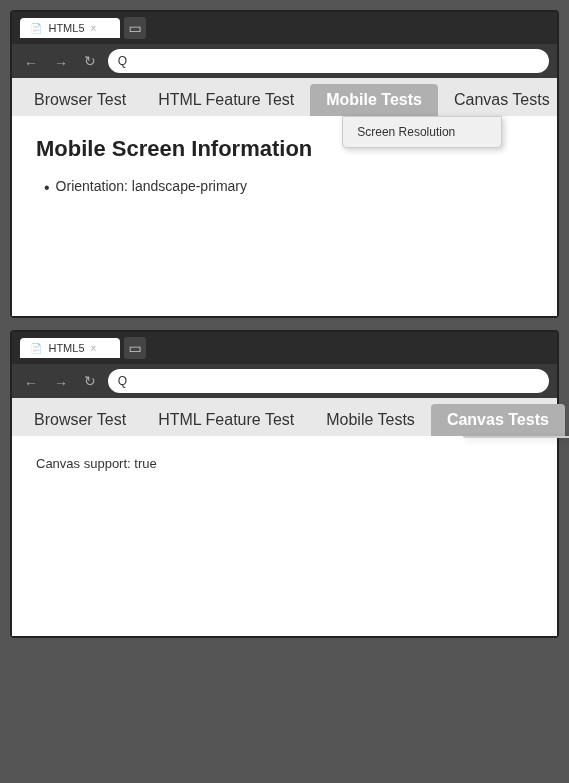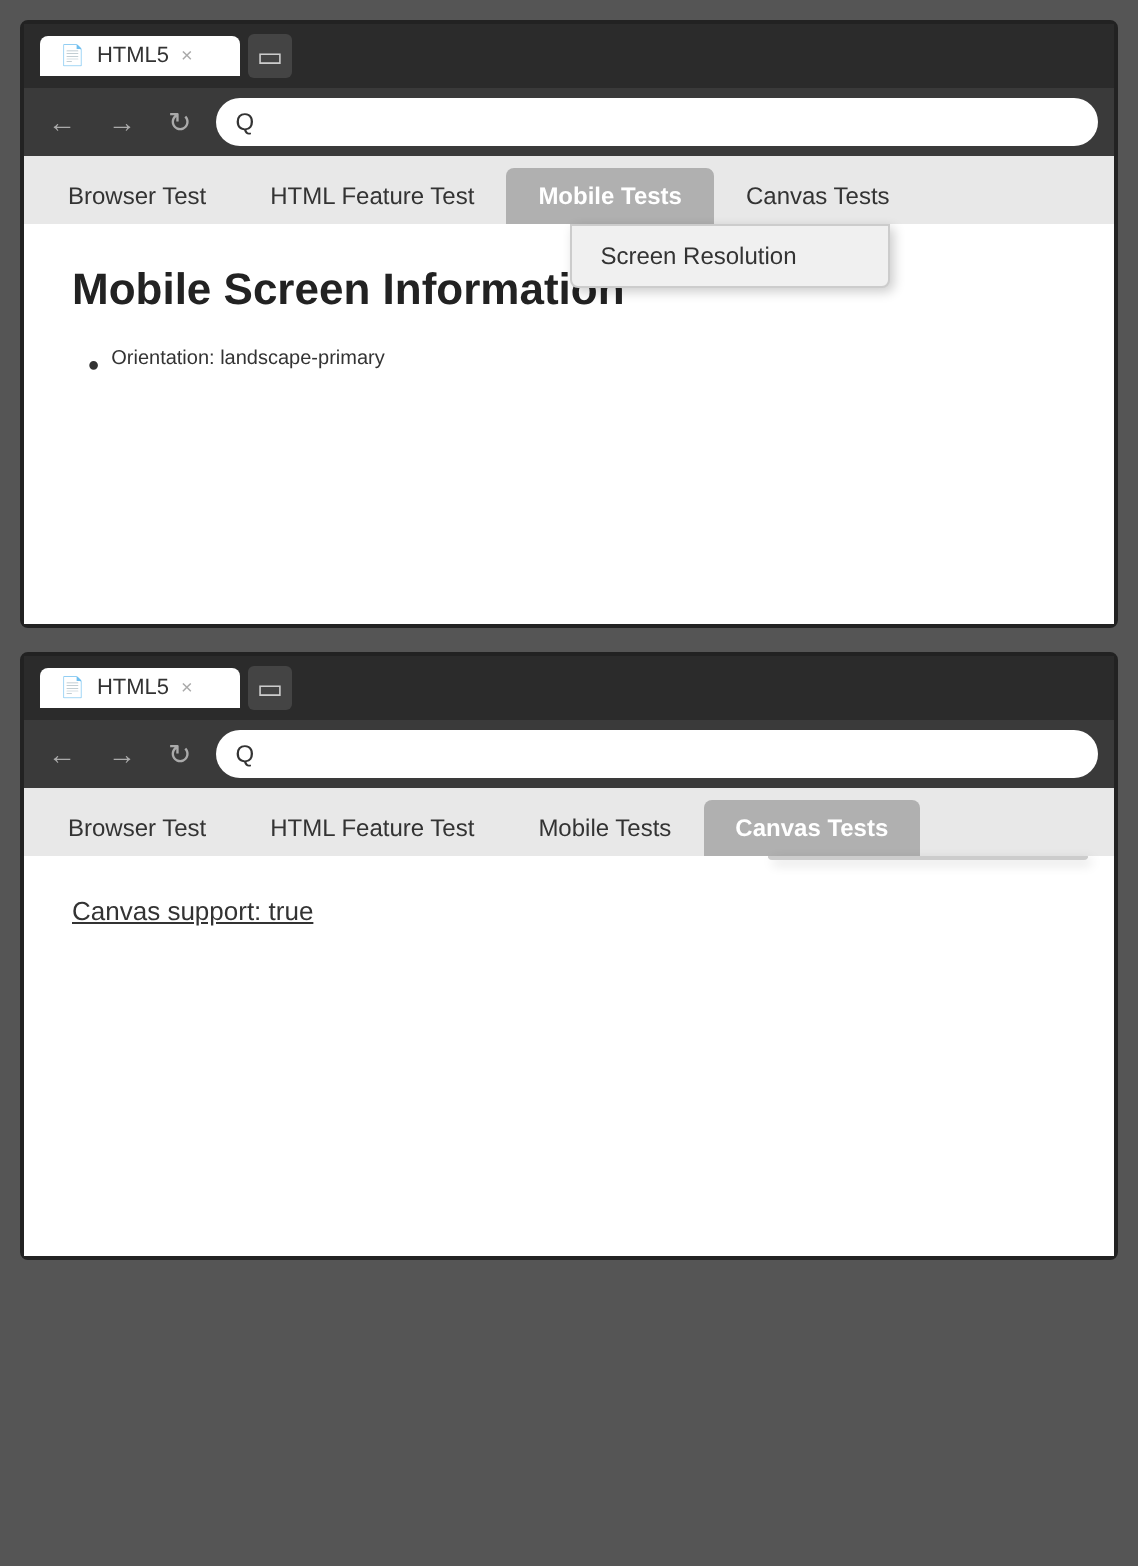--- a/index.html
+++ b/index.html
@@ -110,21 +110,21 @@
     .page-nav {
       background: #e8e8e8;
       display: flex;
       align-items: stretch;
       padding: 6px 6px 0 6px;
       position: relative;
     }
 
     .nav-item {
       padding: 7px 16px;
-      font-size: 12px;
+      font-size: 16px;
       color: #333;
       cursor: pointer;
       white-space: nowrap;
     }
 
     .nav-item.active-tab {
       background: #b0b0b0;
       border-radius: 4px 4px 0 0;
       color: #fff;
       font-weight: bold;
@@ -173,28 +173,27 @@
       font-weight: bold;
       color: #222;
       margin-bottom: 16px;
       font-family: Arial, sans-serif;
     }
 
     .page-info {
       font-size: 13px;
       color: #333;
       margin-bottom: 6px;
-      text-decoration: underline;
     }
 
     .bullet-item {
       display: flex;
       align-items: flex-start;
       gap: 6px;
-      font-size: 10px;
+      font-size: 14px;
       color: #333;
       margin-left: 8px;
     }
 
     .bullet-item::before {
       content: '•';
       font-size: 16px;
       line-height: 1.2;
     }
   </style>

